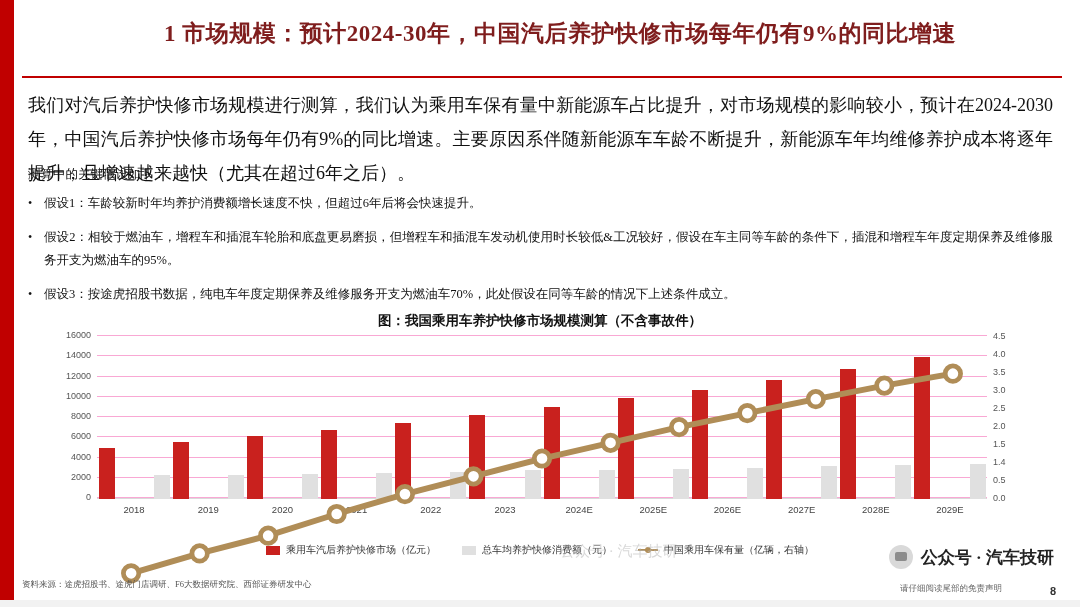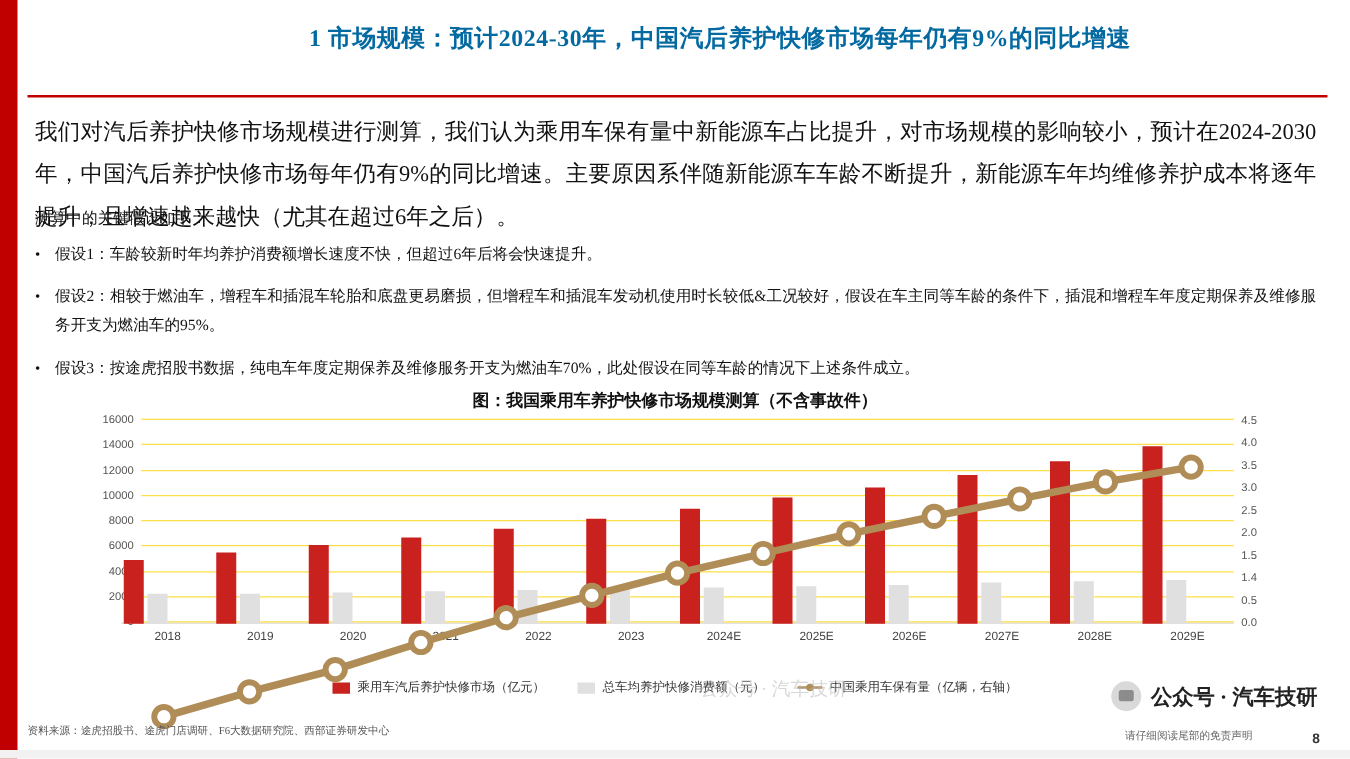--- a/index.html
+++ b/index.html
@@ -13,22 +13,22 @@
   }
   .page{position:relative;width:1080px;height:607px;}
 
   
   .left-bar{
     position:absolute;left:0;top:0;width:14px;height:607px;
     background:#c00000;
   }
 
   .title{
-    position:absolute;left:76px;top:18px;width:1000px;
-    font-size:19px;font-weight:bold;color:#0369a1;
+    position:absolute;left:60px;top:18px;width:1000px;
+    font-size:23px;font-weight:bold;color:#7f1d1d;
     text-align:center;letter-spacing:0.5px;
     font-family:"Liberation Serif", serif;
   }
   .title-rule{
     position:absolute;left:22px;top:76px;width:1040px;height:2px;background:#c00000;
   }
 
   .body-text{
     position:absolute;left:28px;top:88px;width:1025px;
     font-size:18px;line-height:1.9;color:#111;
@@ -67,39 +67,39 @@
   .plot{
     position:relative;
     margin:0 auto;
     width:1010px;height:185px;
   }
   .grid-area{
     position:absolute;left:62px;right:58px;top:0;bottom:22px;
     border-bottom:1px solid #d9d9d9;
   }
   .gridline{
-    position:absolute;left:16px;right:0;height:1px;background:#fde047;
+    position:absolute;left:0;right:0;height:1px;background:#f9a8d4;
   }
   .ylabel-l{
     position:absolute;right:100%;margin-right:6px;
     transform:translateY(-50%);
     font-size:9px;color:#555;white-space:nowrap;
   }
   .ylabel-r{
     position:absolute;left:100%;margin-left:6px;
     transform:translateY(-50%);
     font-size:9px;color:#555;white-space:nowrap;
   }
   .bars{
     position:absolute;left:0;right:0;top:0;bottom:0;
     display:flex;align-items:flex-end;
   }
   .slot{
     flex:1 1 0;height:100%;position:relative;
-    display:flex;align-items:flex-end;justify-content:flex-start;
+    display:flex;align-items:flex-end;justify-content:space-between;
   }
   .bar{
     width:16px;margin:0 1.5px;
   }
   .bar.red{background:#c9211e;}
   .bar.gray{background:#e0e0e0;}
   .xlab{
     position:absolute;top:100%;left:0;right:0;margin-top:5px;
     text-align:center;font-size:9.5px;color:#444;
   }

